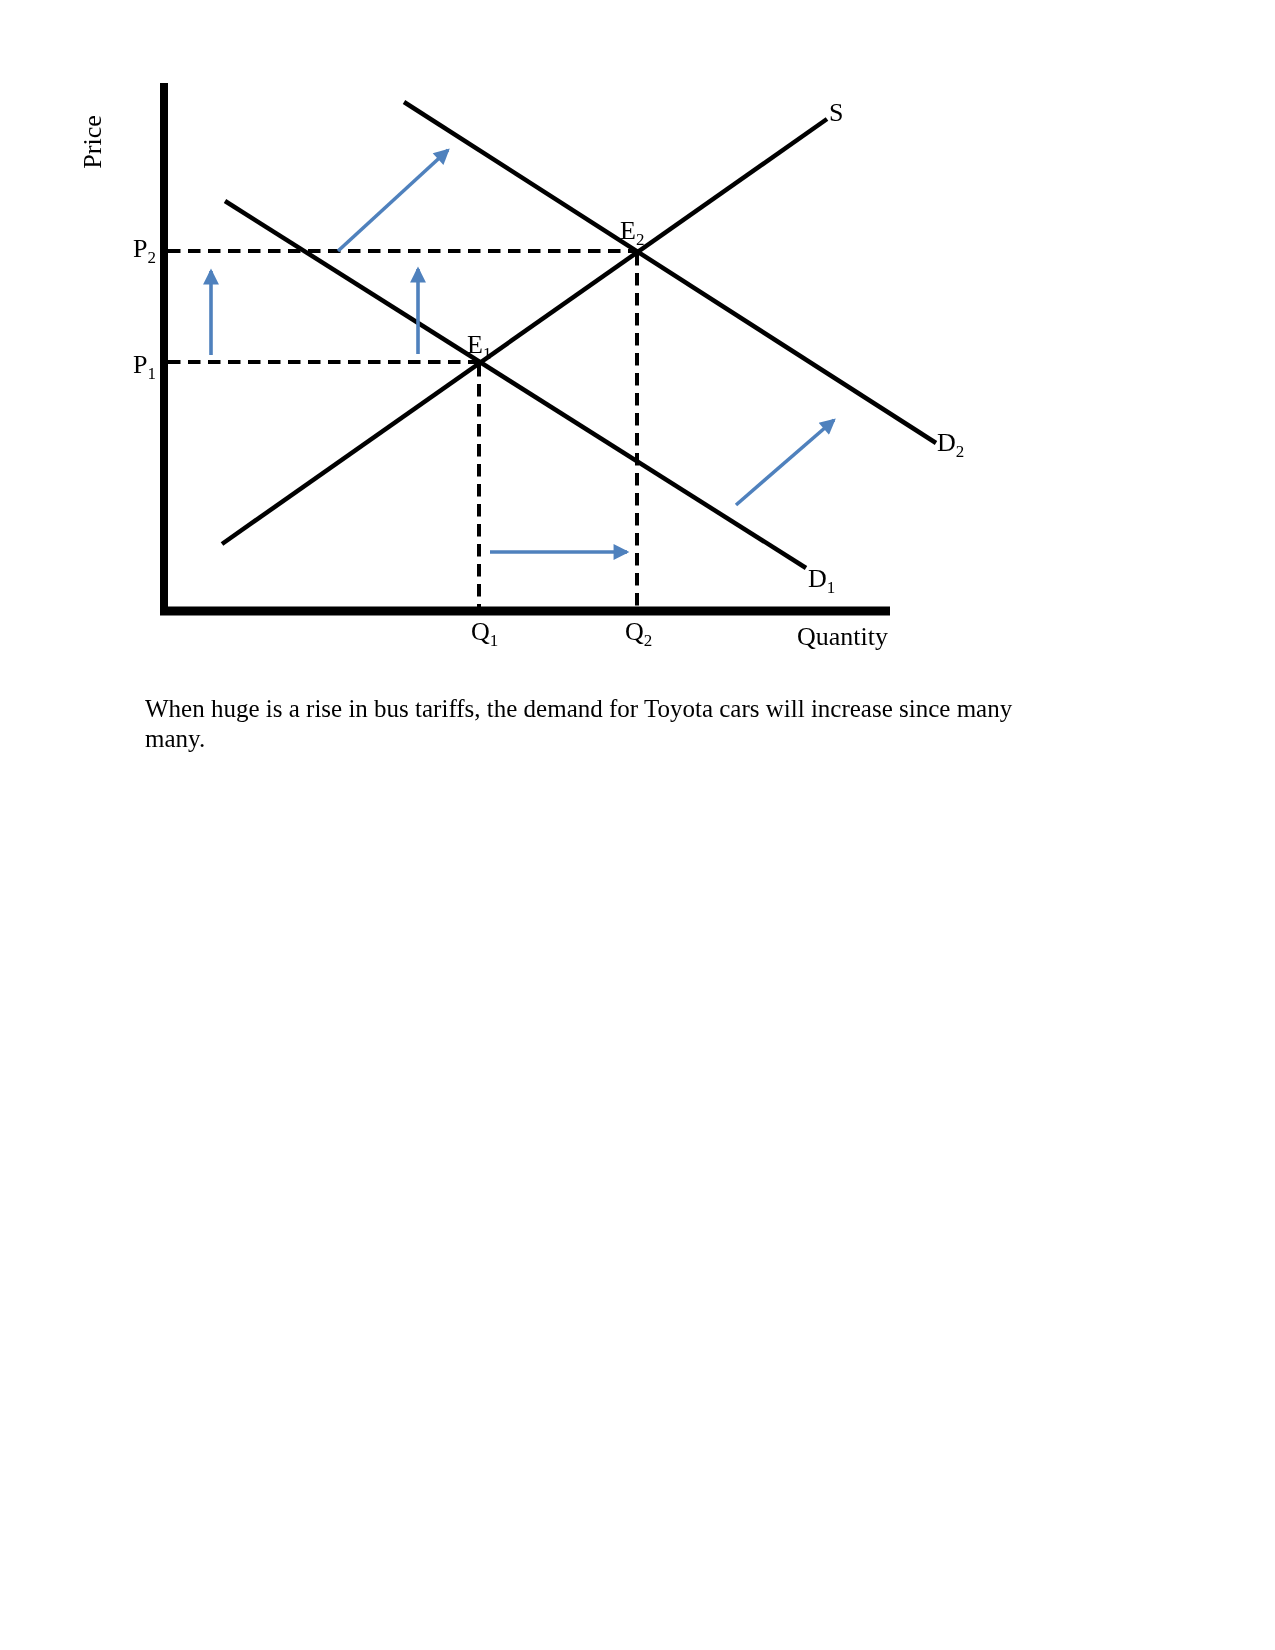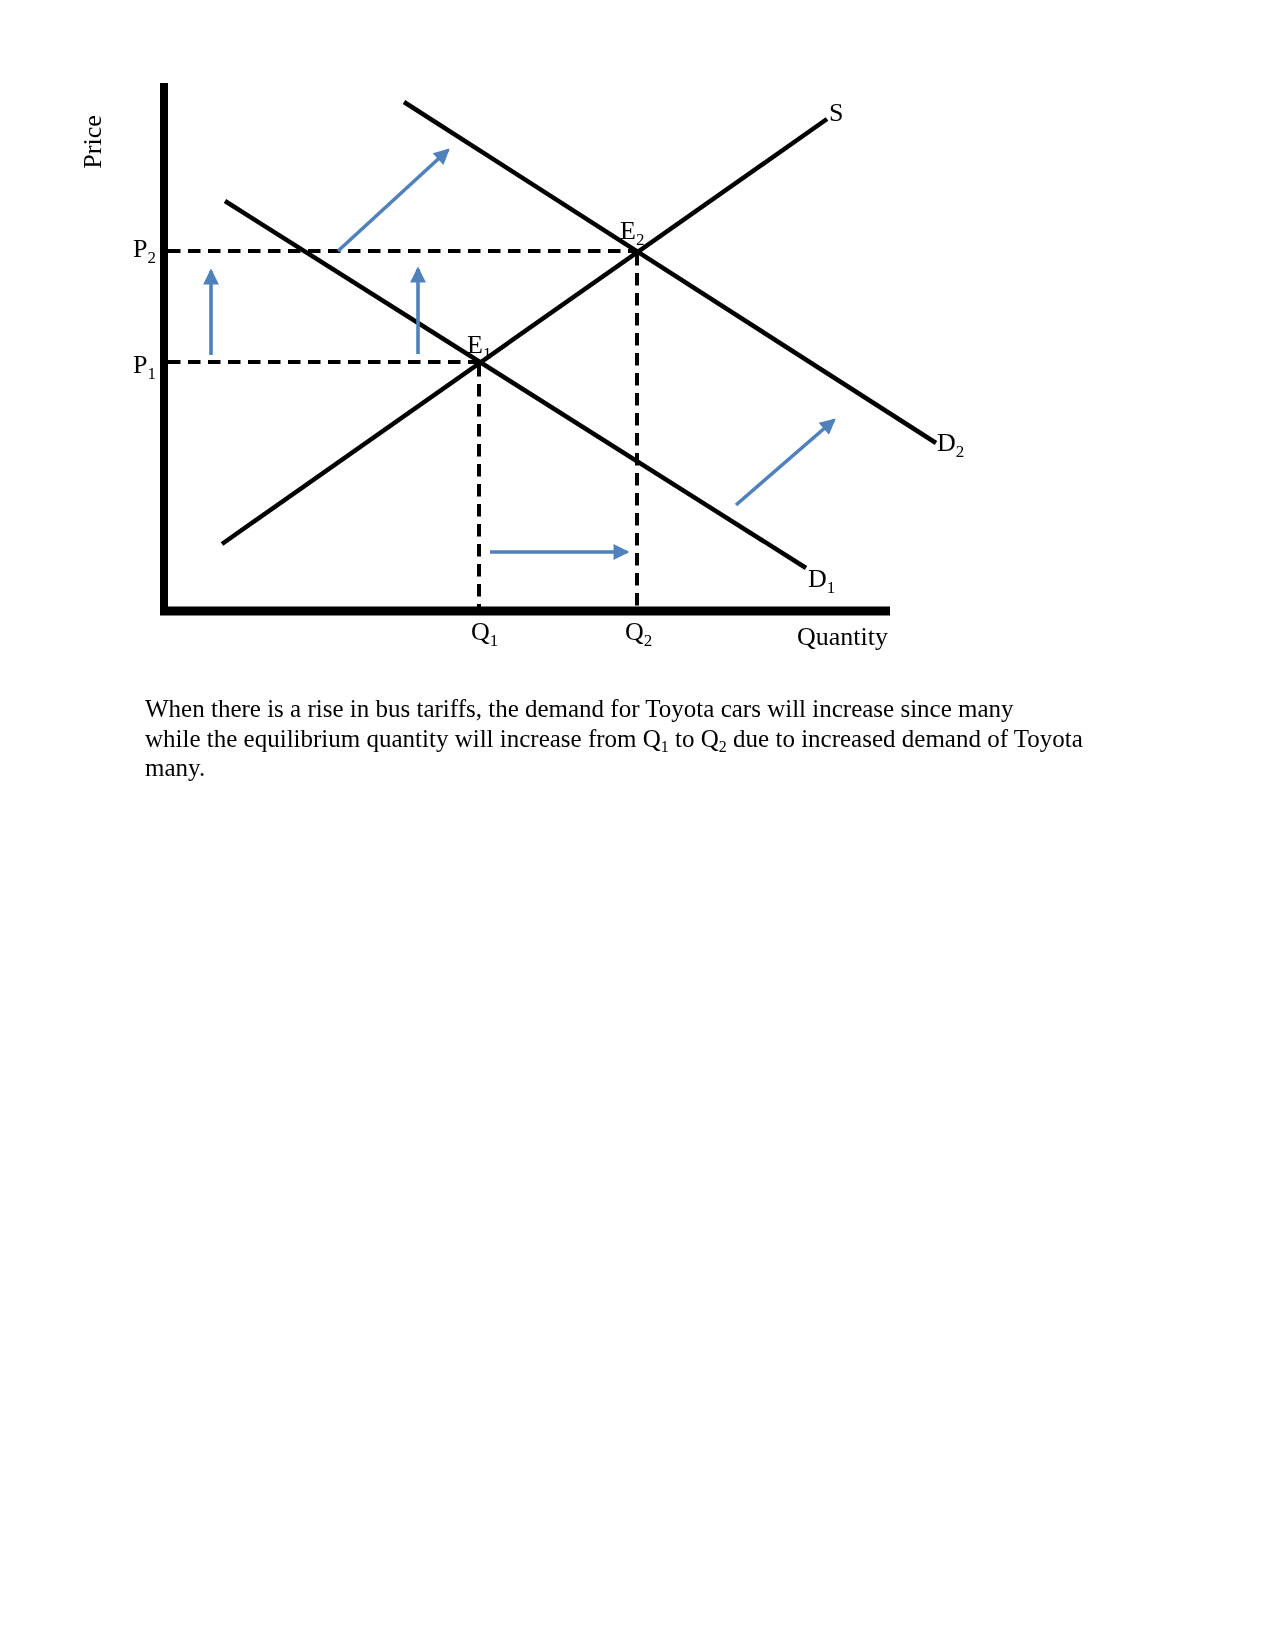--- a/index.html
+++ b/index.html
@@ -73,18 +73,17 @@
 
     <text x="620" y="239"><tspan>E</tspan><tspan class="sub" dy="6">2</tspan></text>
     <text x="467" y="353"><tspan>E</tspan><tspan class="sub" dy="6">1</tspan></text>
 
     <text x="829" y="121">S</text>
     <text x="808" y="587"><tspan>D</tspan><tspan class="sub" dy="6">1</tspan></text>
     <text x="937" y="451"><tspan>D</tspan><tspan class="sub" dy="6">2</tspan></text>
   </svg>
 
   <div class="para">
-    <div class="tline"><span>When there is a rise in bus tariffs, the demand for Toyota cars will increase since many</span></div>
-    <div class="tline"><span>while the equilibrium quantity will increase from Q</span><sub>1</sub><span> to Q</span><sub>2</sub><span> due to increased demand of Toyota</span></div>
+    <div class="tline"><span>When huge is a rise in bus tariffs, the demand for Toyota cars will increase since many</span></div>
     <div class="tline"><span>many.</span></div>
   </div>
 
 </div>
 
 </body></html>

